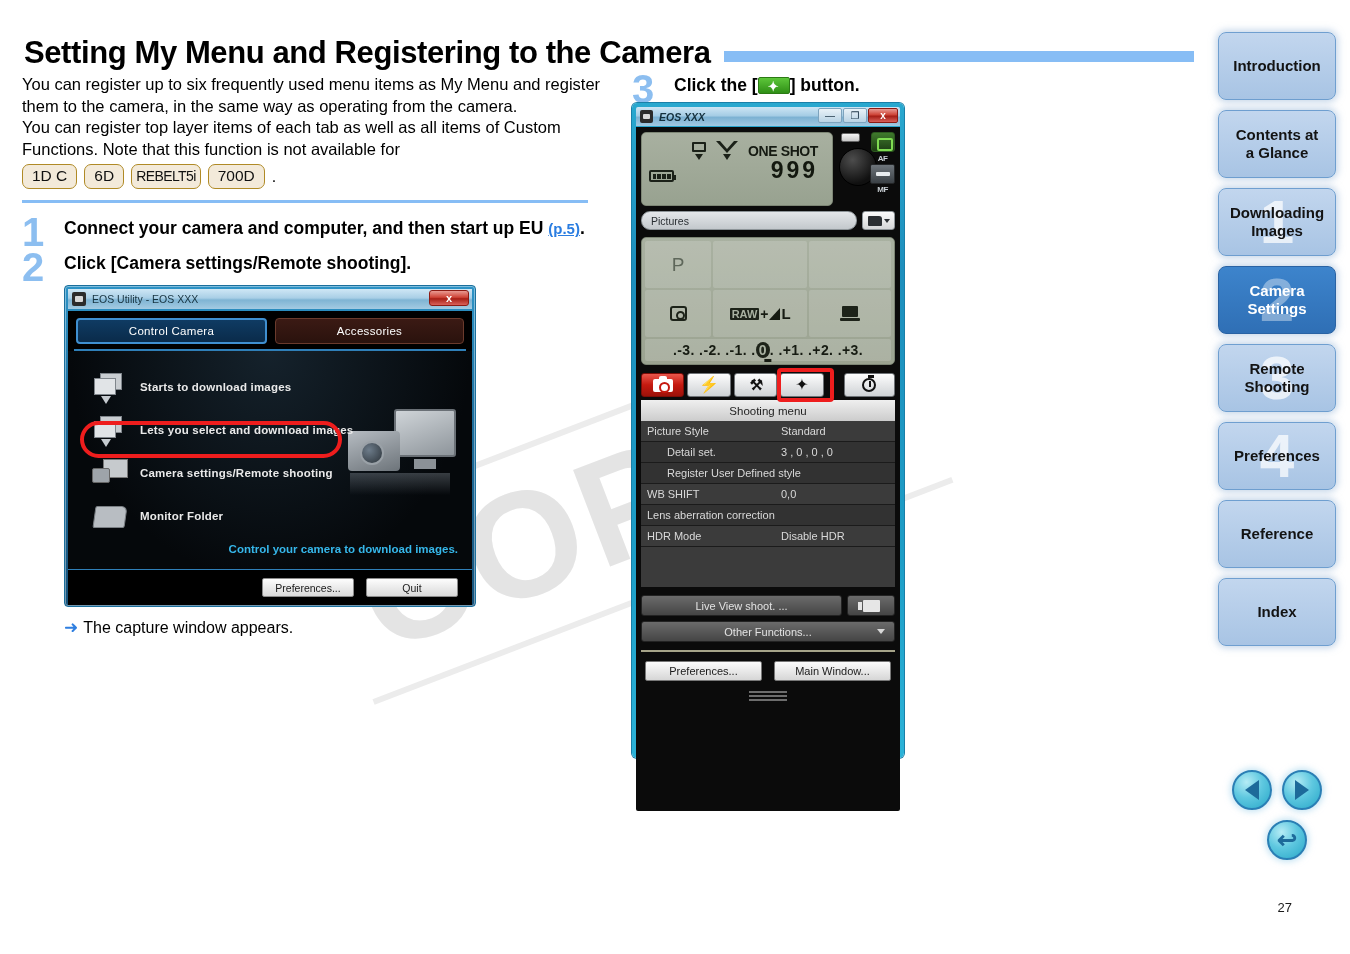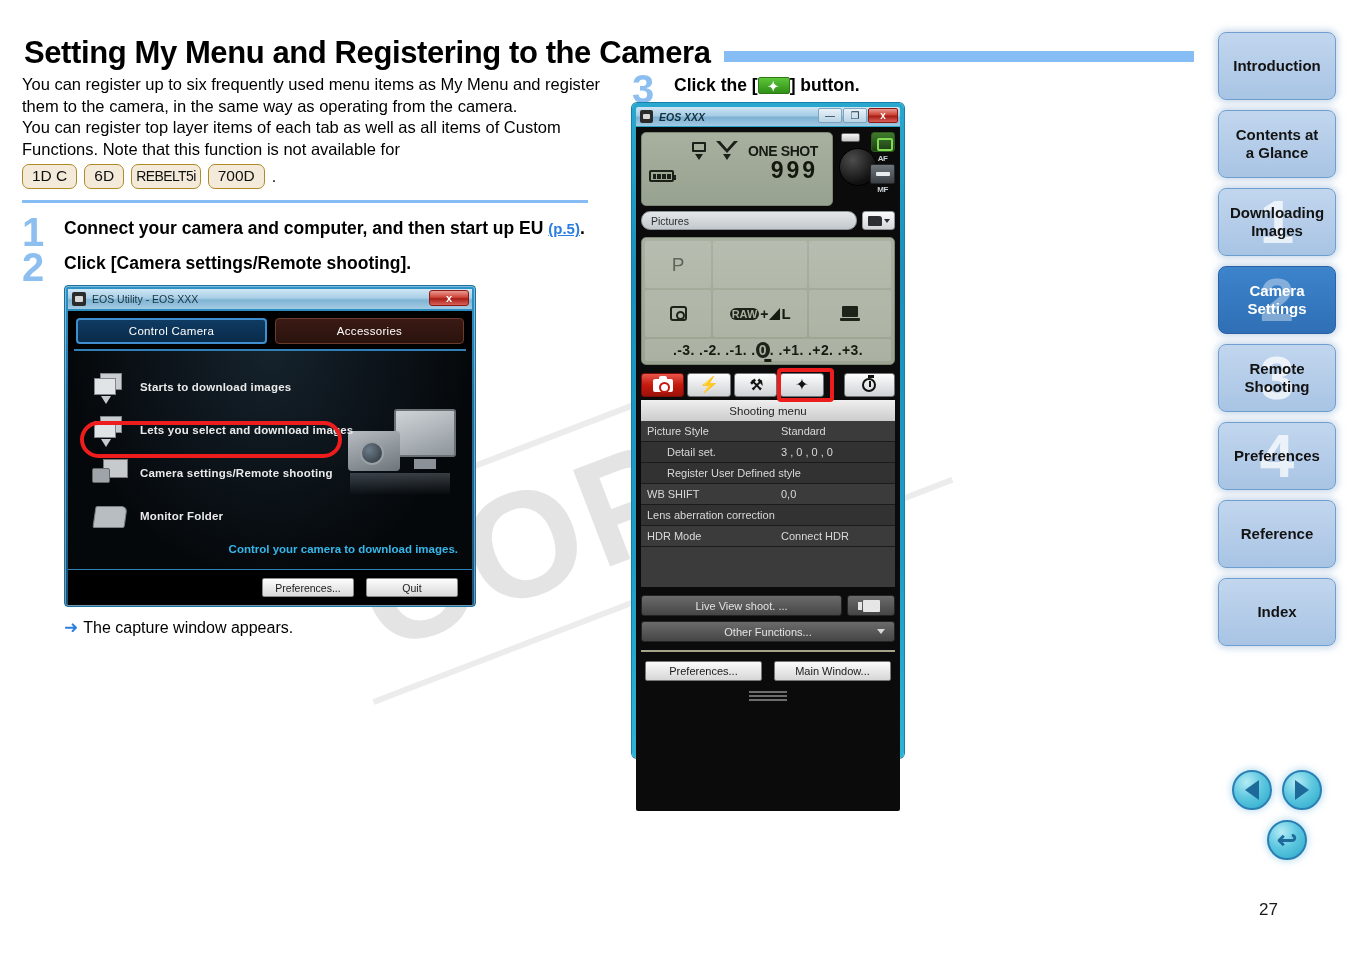--- a/index.html
+++ b/index.html
@@ -387,21 +387,21 @@
     background: #1d2319; color: #aab3a2; font-size: 10px; font-weight: bold;
     padding: 1px 3px; border-radius: 2px; letter-spacing: .2px;
   }
   .tag-iso { font-size: 8px; padding: 0 3px; }
   #ls-iso-val { font-size: 22px; font-weight: bold; color: #161b12; margin-left: 6px; }
   .ico-meter {
     width: 17px; height: 15px; border: 2px solid #1d2319; border-radius: 3px; position: relative;
   }
   .ico-meter:after{content:'';position:absolute;left:4px;top:3px;width:5px;height:5px;border:2px solid #1d2319;border-radius:50%;}
   .ico-quality { display: flex; align-items: center; gap: 1px; }
-  .q-raw { background:#1d2319;color:#aab3a2;font-size:11px;font-weight:bold;padding:0 2px;border-radius:6px;}
+  .q-raw { background:#1d2319;color:#aab3a2;font-size:11px;font-weight:bold;padding:0 2px;border-radius:1px;}
   .q-plus{font-size:14px;font-weight:bold;color:#161b12;}
   .q-tri{width:0;height:0;border-left:11px solid transparent;border-bottom:12px solid #161b12;}
   .q-l{font-size:15px;font-weight:bold;color:#161b12;}
   .ico-pc { width: 20px; height: 16px; position: relative; }
   .ico-pc:before{content:'';position:absolute;left:2px;top:0;width:16px;height:11px;background:#1d2319;border-radius:1px;}
   .ico-pc:after{content:'';position:absolute;left:0;top:12px;width:20px;height:3px;background:#1d2319;border-radius:1px;}
   #ls-exposure {
     height: 22px; background: rgba(255,255,255,.16); border-radius: 2px;
     display: flex; align-items: center; justify-content: center;
     font-size: 14px; font-weight: bold; color: #161b12; letter-spacing: .4px;
@@ -545,22 +545,22 @@
     border: 2px solid #2a7fb5;
     box-shadow: 0 0 6px 2px rgba(160,210,235,.6);
     display: flex; align-items: center; justify-content: center;
   }
   .tri-left { width:0;height:0;border-top:10px solid transparent;border-bottom:10px solid transparent;border-right:14px solid #1d6a9a;}
   .tri-right { width:0;height:0;border-top:10px solid transparent;border-bottom:10px solid transparent;border-left:14px solid #1d6a9a;}
   #circ-back { margin: 10px auto 0; }
   .back-glyph { font-size: 24px; color: #1d6a9a; line-height: 24px; font-weight: bold;}
 
   #page-number {
-    position: absolute; right: 72px; top: 900px;
-    font-size: 17px; color: #1a1a1a;
+    position: absolute; right: 58px; top: 900px;
+    font-size: 13px; color: #1a1a1a;
   }
 </style>
 </head>
 <body>
 
 <div id="watermark">
   <div class="wm-band"></div>
   <div class="wm-txt">COPY</div>
 </div>
 
@@ -802,21 +802,21 @@
           <div class="cw-menu-row dark">
             <span class="lbl">WB SHIFT</span>
             <span>0,0</span>
           </div>
           <div class="cw-menu-row darker">
             <span class="lbl" style="width:auto;">Lens aberration correction</span>
             <span></span>
           </div>
           <div class="cw-menu-row dark">
             <span class="lbl">HDR Mode</span>
-            <span>Connect HDR</span>
+            <span>Disable HDR</span>
           </div>
           <div id="cw-menu-pad"></div>
         </div>
 
         <div id="cw-lv-row">
           <div id="cw-lv-btn">Live View shoot. ...</div>
           <div id="cw-movie-btn">
               <span class="movie-glyph"></span>
             </div>
         </div>

